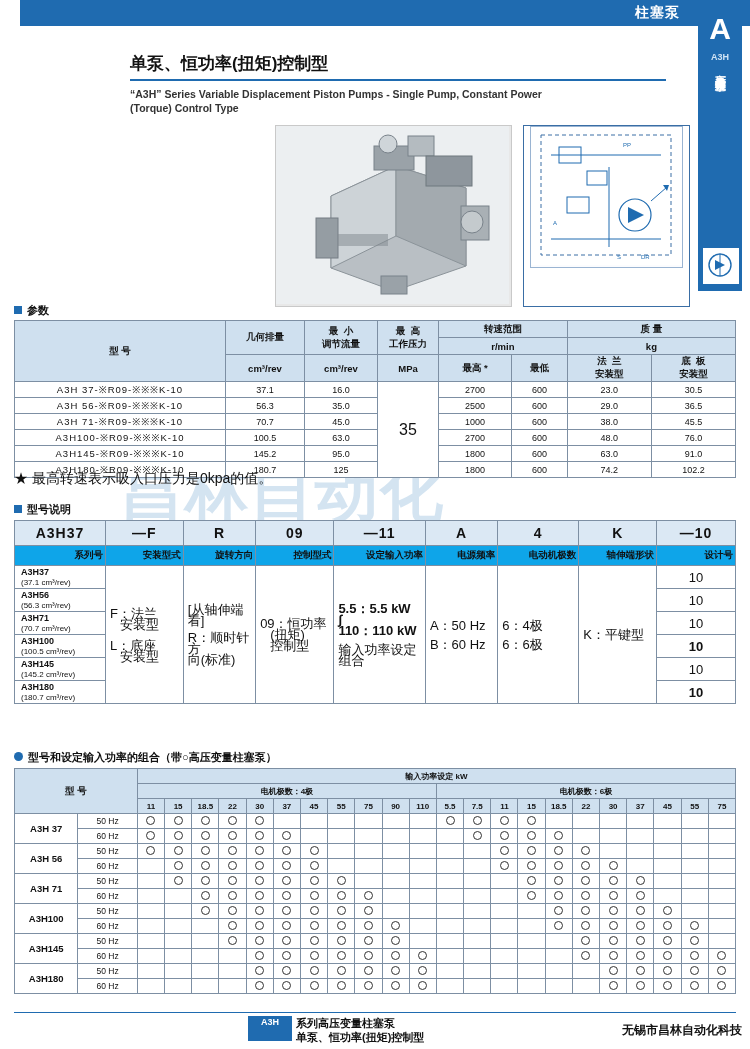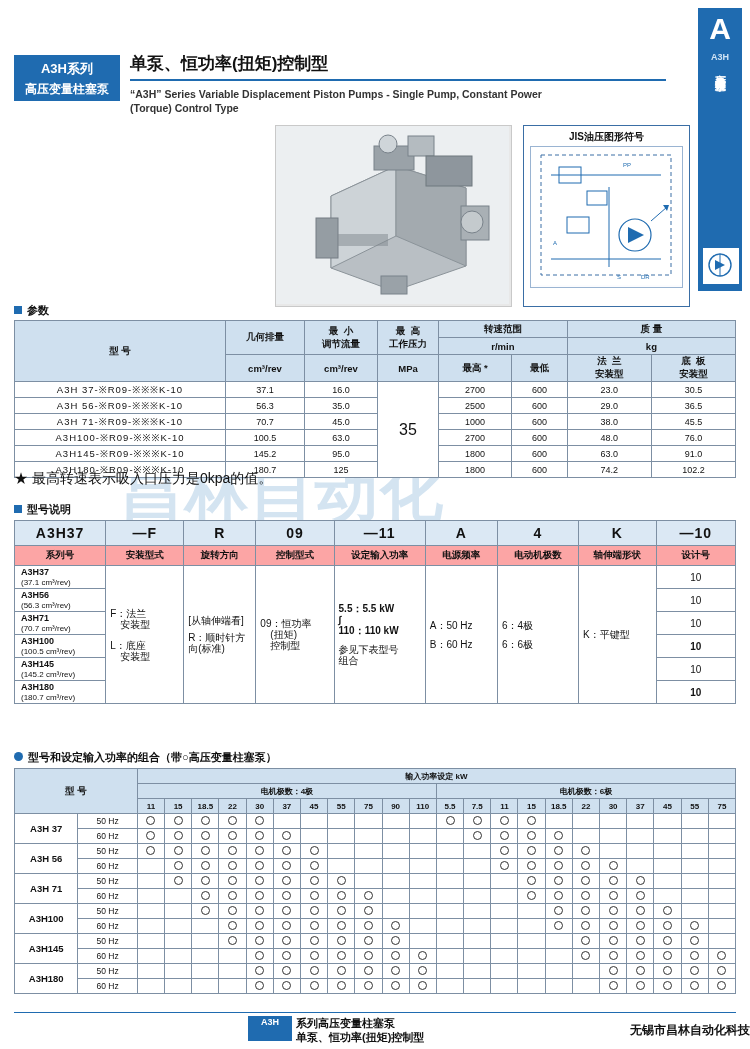--- a/index.html
+++ b/index.html
@@ -51,72 +51,72 @@
   table{border-collapse:collapse;font-size:9px;}
   .t1{position:absolute;left:14px;top:320px;width:722px;}
   .t1 td,.t1 th{border:1px solid #7d8fa3;text-align:center;padding:0;color:#111;}
   .t1 thead th{background:#cfe0ef;font-weight:bold;font-size:9.5px;height:16px;}
   .t1 tbody td{height:15px;background:#ffffff;}
   .t1 .model{text-align:center;letter-spacing:1px;font-size:9.5px;}
   .note{position:absolute;left:14px;top:470px;font-size:14px;color:#111;}
 
   
   .t2{position:absolute;left:14px;top:520px;width:722px;}
-  .t2 td{border:1px solid #7d8fa3;text-align:center;vertical-align:middle;padding:1px 2px;font-size:10px;color:#111;}
+  .t2 td{border:1px solid #7d8fa3;text-align:center;vertical-align:middle;padding:1px 2px;font-size:13px;color:#111;}
   .t2 .hdr1 td{background:#dbe8f4;font-size:14px;font-weight:bold;height:22px;letter-spacing:1px;}
-  .t2 .hdr2 td{background:#fca5a5;font-size:9.5px;font-weight:bold;height:17px;}
+  .t2 .hdr2 td{background:#0ea5e9;font-size:9.5px;font-weight:bold;height:17px;text-align:right;}
   .t2 .body td{background:#fff;height:18px;}
   .t2 .modelcell{text-align:left;padding-left:6px;font-size:9px;font-weight:bold;}
   .t2 .modelcell span.sub{font-weight:normal;font-size:8px;}
   .t2 .leftcell{text-align:left;padding-left:4px;line-height:11px;}
 
   
   .t3{position:absolute;left:14px;top:768px;width:722px;}
   .t3 td{border:1px solid #7d8fa3;text-align:center;font-size:8px;padding:0;height:14px;color:#111;}
   .t3 .h td{background:#cfe0ef;font-weight:bold;}
   .t3 .model{font-size:9.5px;font-weight:bold;}
   .t3 .hz{font-size:8.5px;}
   .circ{display:inline-block;width:7px;height:7px;border:1px solid #333;border-radius:50%;}
 
   
   .footrule{position:absolute;left:14px;top:1012px;width:722px;height:1px;background:#1f6bb0;}
   .footlogo{position:absolute;left:248px;top:1016px;width:44px;height:24px;background:#1f6bb0;color:#fff;text-align:center;font-size:9px;font-weight:bold;line-height:11px;padding-top:1px;}
   .foottext{position:absolute;left:296px;top:1016px;font-size:11px;font-weight:bold;color:#111;line-height:14px;}
-  .footright{position:absolute;right:0;top:1022px;font-size:12px;font-weight:bold;color:#111;}
+  .footright{position:absolute;right:8px;top:1022px;font-size:12px;font-weight:bold;color:#111;}
 
   
   .wm{position:absolute;left:0;top:330px;width:750px;height:240px;pointer-events:none;
       font-size:95px;font-weight:bold;color:rgba(60,130,190,0.22);
       font-family:"Liberation Sans",sans-serif;letter-spacing:2px;}
   .wm .w1{position:absolute;left:20px;top:0px;}
   .wm .w2{position:absolute;left:120px;top:120px;font-size:63px;}
 </style>
 </head>
 <body>
 
 <div class="page">
 
+  <div class="topbar">
+    <div class="topwhite"></div>
+    <div class="title">柱塞泵</div>
+  </div>
 
   <div class="sidetab">
     <div class="bigA">A</div>
     <div class="logo">A3H</div>
     <div class="vtext">高压变量柱塞泵</div>
     <div class="symbolbox">
       <svg width="34" height="34" viewBox="0 0 34 34">
         <circle cx="17" cy="17" r="11" fill="none" stroke="#1f6bb0" stroke-width="1.4"></circle>
         <path d="M17 6 L17 28" stroke="#1f6bb0" stroke-width="1"></path>
         <path d="M12 12 L22 17 L12 22 Z" fill="#1f6bb0"></path>
       </svg>
     </div>
   </div>
 
-  <div class="logobox">
-    <div class="l1">A3H系列</div>
-    <div class="l2">高压变量柱塞泵</div>
-  </div>
   <div class="titlewrap">
     <div class="cn">单泵、恒功率(扭矩)控制型</div>
     <div class="titlerule"></div>
     <div class="en">“A3H” Series Variable Displacement Piston Pumps - Single Pump, Constant Power</div>
     <div class="en">(Torque) Control Type</div>
   </div>
 
   <div class="photo">
     <svg width="233" height="178" viewBox="0 0 233 178">
       <rect x="0" y="0" width="233" height="178" fill="#eceff1"></rect>
@@ -130,21 +130,20 @@
       <rect x="150" y="30" width="46" height="30" fill="#8e969d" stroke="#6f787f"></rect>
       <rect x="40" y="92" width="22" height="40" fill="#959da3" stroke="#757d84"></rect>
       <rect x="185" y="80" width="28" height="34" fill="#a9b0b5" stroke="#79828a"></rect>
       <rect x="105" y="150" width="26" height="18" fill="#9aa2a8" stroke="#79828a"></rect>
       <circle cx="196" cy="96" r="11" fill="#c4cacd" stroke="#79828a"></circle>
       <rect x="62" y="108" width="50" height="12" fill="#7f878e" opacity="0.5"></rect>
     </svg>
   </div>
 
   <div class="symbolpanel">
-    <div class="sp-title">JIS油压图形符号</div>
     <div class="sp-body">
       <svg width="151" height="138" viewBox="0 0 151 138">
         <rect x="0" y="0" width="151" height="138" fill="#fff"></rect>
         <rect x="10" y="8" width="130" height="120" fill="none" stroke="#3a6ea5" stroke-dasharray="4,3"></rect>
 
         <circle cx="104" cy="88" r="16" fill="none" stroke="#1f6bb0" stroke-width="1.2"></circle>
         <path d="M97 80 L113 88 L97 96 Z" fill="#1f6bb0"></path>
         <line x1="78" y1="40" x2="78" y2="120" stroke="#1f6bb0"></line>
         <line x1="20" y1="28" x2="130" y2="28" stroke="#1f6bb0"></line>
         <rect x="28" y="20" width="22" height="16" fill="none" stroke="#1f6bb0"></rect>
@@ -305,21 +304,21 @@
       <td rowspan="6" class="leftcell">
         <div>09：恒功率</div>
         <div style="padding-left:10px;">(扭矩)</div>
         <div style="padding-left:10px;">控制型</div>
       </td>
       <td rowspan="6" class="leftcell">
         <div style="font-weight:bold;">5.5：5.5 kW</div>
         <div style="font-weight:bold;">∫</div>
         <div style="font-weight:bold;">110：110 kW</div>
         <div style="height:8px;"></div>
-        <div>参见下表型号</div>
+        <div>输入功率设定</div>
         <div>组合</div>
       </td>
       <td rowspan="6" class="leftcell">
         <div>A：50 Hz</div>
         <div style="height:8px;"></div>
         <div>B：60 Hz</div>
       </td>
       <td rowspan="6" class="leftcell">
         <div>6：4极</div>
         <div style="height:8px;"></div>

